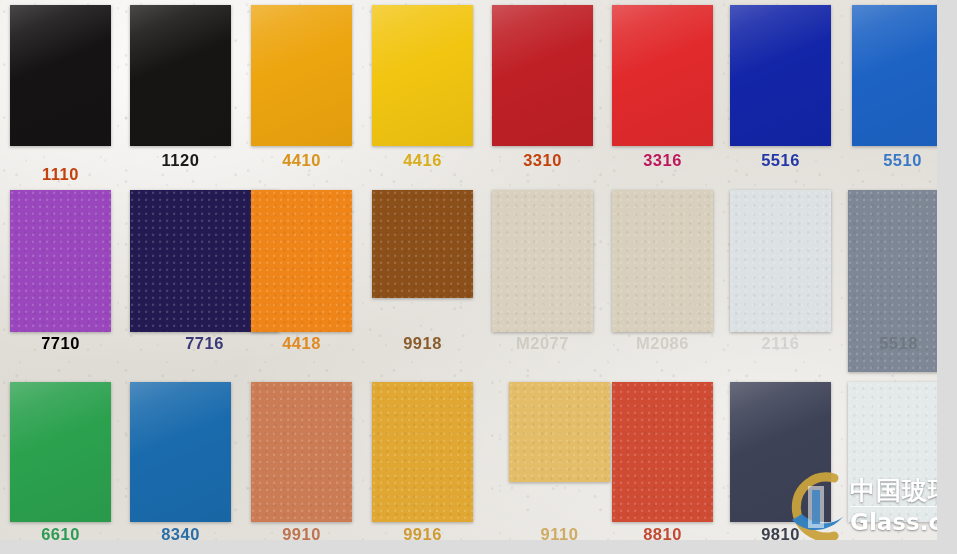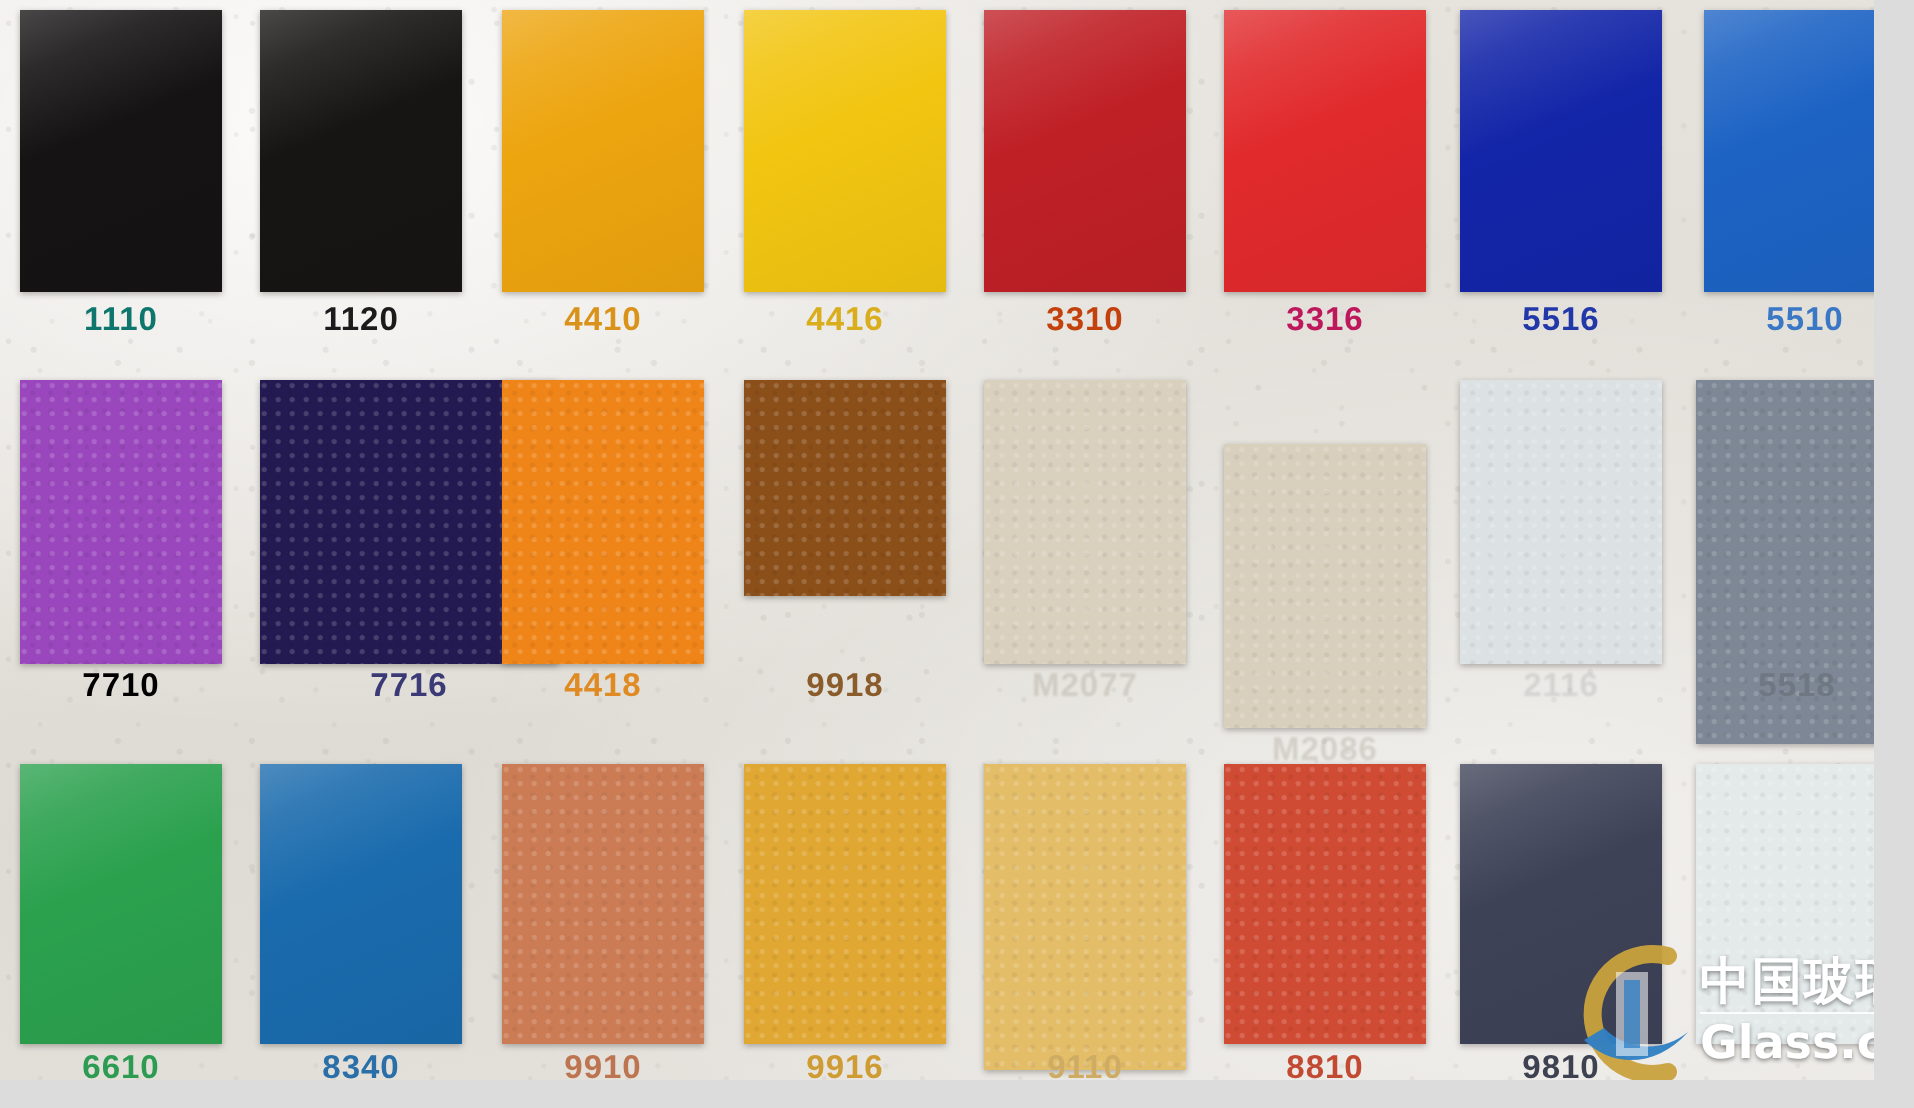--- a/index.html
+++ b/index.html
@@ -118,21 +118,21 @@
 </head>
 <body>
 
 <div id="stage">
 
   <div id="sheet"></div>
 
   <div id="swatch-grid">
       <div class="swatch-cell" style="left: 10px; top: 5px; width: 101px; height: 141px;">
         <div class="chip gloss" style="background: rgb(21, 19, 19);"></div>
-        <div class="chip-label" style="top: 146px; color: #0f766e;">1110</div>
+        <div class="chip-label" style="top: 160px; color: #c2410c;">1110</div>
       </div>
       <div class="swatch-cell" style="left: 130px; top: 5px; width: 101px; height: 141px;">
         <div class="chip gloss" style="background: rgb(23, 20, 20);"></div>
         <div class="chip-label" style="top: 146px; color: rgb(27, 27, 27);">1120</div>
       </div>
       <div class="swatch-cell" style="left: 251px; top: 5px; width: 101px; height: 141px;">
         <div class="chip gloss" style="background: rgb(237, 165, 15);"></div>
         <div class="chip-label" style="top: 146px; color: rgb(217, 147, 26);">4410</div>
       </div>
       <div class="swatch-cell" style="left: 372px; top: 5px; width: 101px; height: 141px;">
@@ -168,21 +168,21 @@
         <div class="chip-label" style="top: 144px; color: rgb(224, 138, 36);">4418</div>
       </div>
       <div class="swatch-cell" style="left: 372px; top: 190px; width: 101px; height: 108px;">
         <div class="chip matte" style="background: rgb(139, 79, 26);"></div>
         <div class="chip-label" style="top: 144px; color: rgb(138, 92, 44);">9918</div>
       </div>
       <div class="swatch-cell" style="left: 492px; top: 190px; width: 101px; height: 142px;">
         <div class="chip matte" style="background: rgb(217, 208, 190);"></div>
         <div class="chip-label faint" style="top: 144px; color: rgb(154, 147, 132);">M2077</div>
       </div>
-      <div class="swatch-cell" style="left: 612px; top: 190px; width: 101px; height: 142px; margin-top: 32px;">
+      <div class="swatch-cell" style="left: 612px; top: 190px; width: 101px; height: 142px;">
         <div class="chip matte" style="background: rgb(216, 207, 188);"></div>
         <div class="chip-label faint" style="top: 144px; color: rgb(154, 147, 132);">M2086</div>
       </div>
       <div class="swatch-cell" style="left: 730px; top: 190px; width: 101px; height: 142px;">
         <div class="chip matte" style="background: rgb(220, 225, 227);"></div>
         <div class="chip-label faint" style="top: 144px; color: rgb(154, 160, 163);">2116</div>
       </div>
       <div class="swatch-cell" style="left: 848px; top: 190px; width: 101px; height: 182px;">
         <div class="chip matte" style="background: rgb(125, 135, 149);"></div>
         <div class="chip-label" style="top: 144px; color: rgb(110, 119, 130);">5518</div>
@@ -196,21 +196,21 @@
         <div class="chip-label" style="top: 143px; color: rgb(42, 111, 168);">8340</div>
       </div>
       <div class="swatch-cell" style="left: 251px; top: 382px; width: 101px; height: 140px;">
         <div class="chip matte" style="background: rgb(204, 124, 85);"></div>
         <div class="chip-label" style="top: 143px; color: rgb(189, 116, 80);">9910</div>
       </div>
       <div class="swatch-cell" style="left: 372px; top: 382px; width: 101px; height: 140px;">
         <div class="chip matte" style="background: rgb(224, 167, 51);"></div>
         <div class="chip-label" style="top: 143px; color: rgb(207, 155, 51);">9916</div>
       </div>
-      <div class="swatch-cell" style="left: 492px; top: 382px; width: 101px; height: 153px;">
+      <div class="swatch-cell" style="left: 509px; top: 382px; width: 101px; height: 100px;">
         <div class="chip matte" style="background: rgb(227, 189, 104);"></div>
         <div class="chip-label" style="top: 143px; color: rgb(207, 172, 99);">9110</div>
       </div>
       <div class="swatch-cell" style="left: 612px; top: 382px; width: 101px; height: 140px;">
         <div class="chip matte" style="background: rgb(208, 75, 51);"></div>
         <div class="chip-label" style="top: 143px; color: rgb(194, 74, 51);">8810</div>
       </div>
       <div class="swatch-cell" style="left: 730px; top: 382px; width: 101px; height: 140px;">
         <div class="chip gloss" style="background: rgb(62, 66, 87);"></div>
         <div class="chip-label" style="top: 143px; color: rgb(62, 65, 80);">9810</div>

